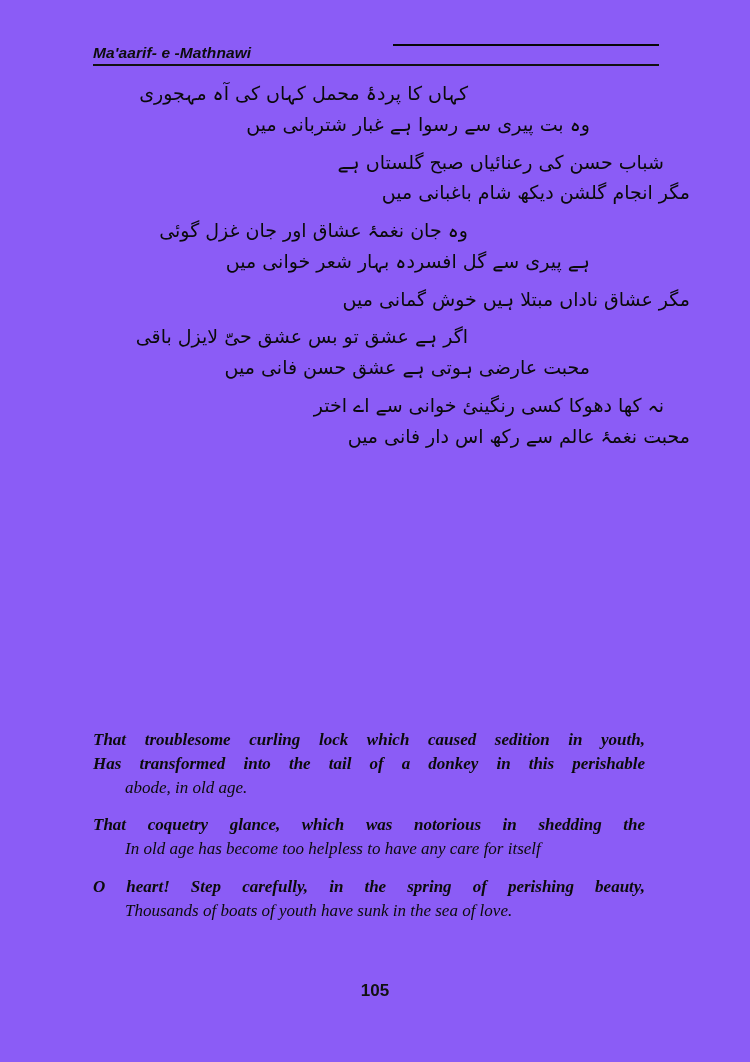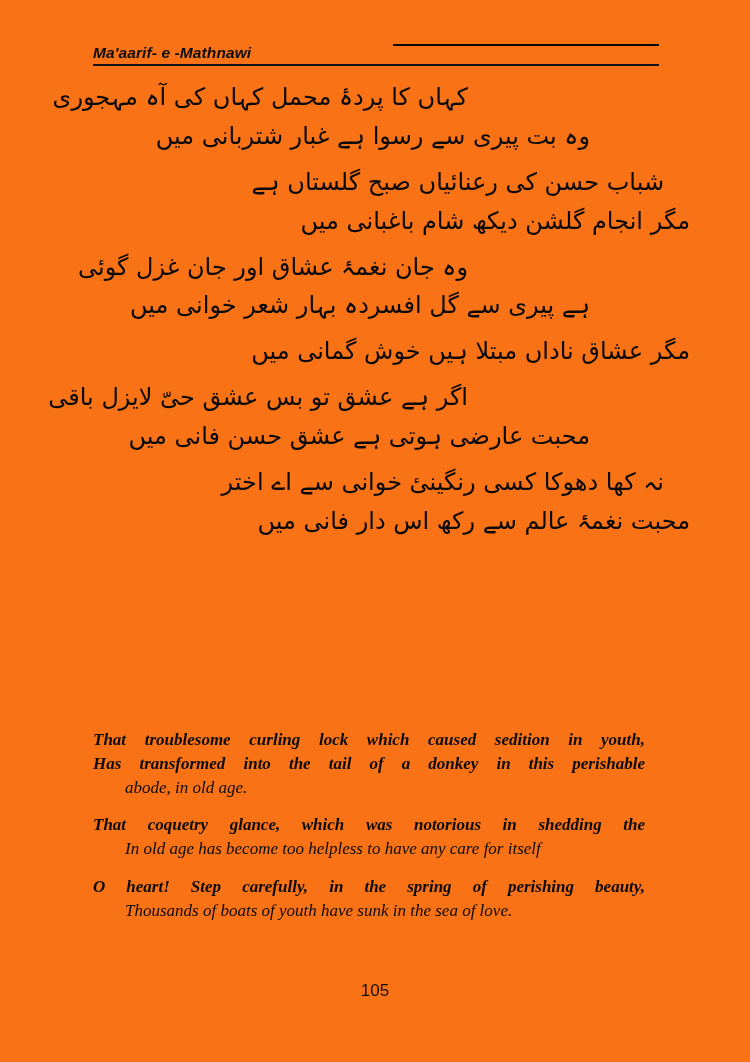--- a/index.html
+++ b/index.html
@@ -7,21 +7,21 @@
     margin: 0;
     padding: 0;
     background: #ffffff;
   }
 
   .page {
     position: relative;
     width: 750px;
     height: 1062px;
     margin: 0 auto;
-    background: #f97316;
+    background: #8b5cf6;
     overflow: hidden;
     box-sizing: border-box;
   }
 
   
   .running-head {
     position: absolute;
     left: 93px;
     top: 44px;
     width: 566px;
@@ -63,21 +63,21 @@
   }
 
   .couplet {
     margin-bottom: 7px;
   }
 
   .hemistich {
     direction: rtl;
     text-align: right;
     font-family: "DejaVu Sans", sans-serif;
-    font-size: 24px;
+    font-size: 19px;
     line-height: 1.62;
     color: #0a0a0a;
     white-space: nowrap;
     unicode-bidi: isolate;
   }
 
   
   .couplet.flush .hemistich-a { padding-left: 0;   padding-right: 222px; }
   .couplet.flush .hemistich-b { padding-left: 0;   padding-right: 100px; }
 
@@ -122,20 +122,21 @@
   
   .folio {
     position: absolute;
     left: 0;
     top: 981px;
     width: 750px;
     text-align: center;
     font-family: "Liberation Sans", sans-serif;
     font-size: 17px;
     color: #111111;
+    font-weight: bold;
   }
 </style>
 </head>
 <body>
 
 <div class="page">
 
   <div class="running-head">
     <div class="running-head-title">Ma'aarif- e -Mathnawi</div>
     <div class="running-head-rule">

